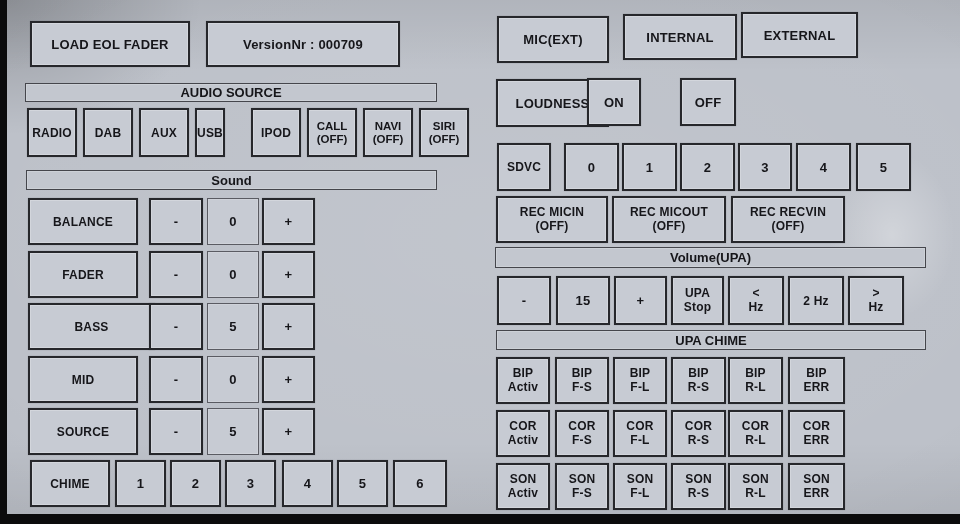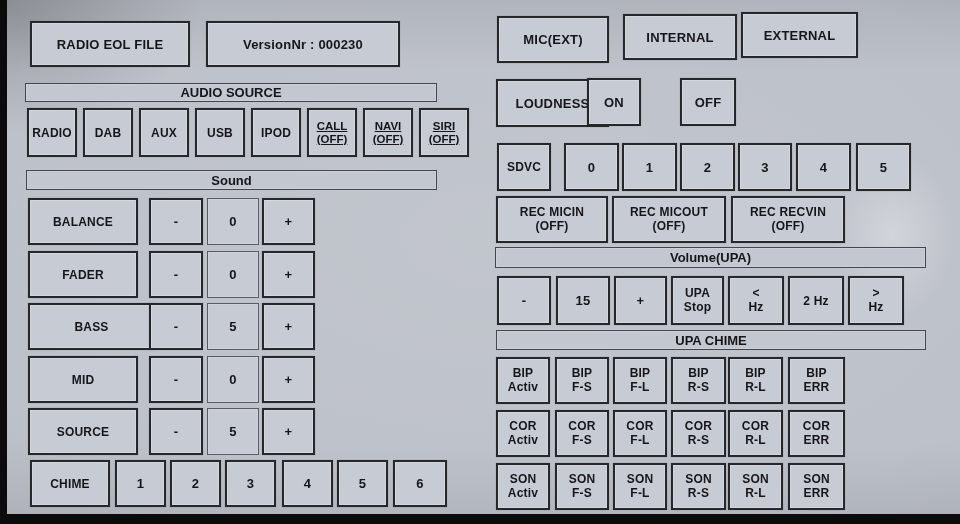--- a/index.html
+++ b/index.html
@@ -25,44 +25,44 @@
     color:#16161a;
     display:flex;align-items:center;justify-content:center;
     font-weight:bold;font-size:13px;text-align:center;
     box-shadow:inset 0 0 0 1px rgba(255,255,255,0.22), 0 0 1px rgba(0,0,0,0.25);
     letter-spacing:0.2px;
     user-select:none;
   }
   .btn.thin{border-width:1px;border-color:#5a5b62;box-shadow:inset 0 0 0 1px rgba(255,255,255,0.15);}
   .btn.col{flex-direction:column;line-height:1.1;}
   .btn.sm{font-size:12px;}
-  .btn.xs{font-size:11.5px;letter-spacing:0;text-decoration:underline;}
+  .btn.xs{font-size:11.5px;letter-spacing:0;}
   .bar{
     background:#c3c7cf;
     border:1px solid #45464c;
     color:#16161a;
     display:flex;align-items:center;justify-content:center;
     font-weight:bold;font-size:13px;
     box-shadow:inset 0 0 0 1px rgba(255,255,255,0.18);
   }
 </style>
 </head>
 <body>
 
 <div class="screen">
 
-  <div class="abs btn" style="left:23px;top:21px;width:160px;height:46px">RADIO EOL FILE</div>
-  <div class="abs btn" style="left:199px;top:21px;width:194px;height:46px">VersionNr : 000230</div>
+  <div class="abs btn" style="left:23px;top:21px;width:160px;height:46px">LOAD EOL FADER</div>
+  <div class="abs btn" style="left:199px;top:21px;width:194px;height:46px">VersionNr : 000709</div>
 
   <div class="abs bar" style="left:18px;top:83px;width:412px;height:19px">AUDIO SOURCE</div>
 
   <div class="abs btn sm" style="left:20px;top:108px;width:50px;height:49px">RADIO</div>
   <div class="abs btn sm" style="left:76px;top:108px;width:50px;height:49px">DAB</div>
   <div class="abs btn sm" style="left:132px;top:108px;width:50px;height:49px">AUX</div>
-  <div class="abs btn sm" style="left:188px;top:108px;width:50px;height:49px">USB</div>
+  <div class="abs btn sm" style="left:188px;top:108px;width:30px;height:49px">USB</div>
   <div class="abs btn sm" style="left:244px;top:108px;width:50px;height:49px">IPOD</div>
   <div class="abs btn xs col" style="left:300px;top:108px;width:50px;height:49px">
     <span>CALL</span>
     <span>(OFF)</span>
   </div>
   <div class="abs btn xs col" style="left:356px;top:108px;width:50px;height:49px">
     <span>NAVI</span>
     <span>(OFF)</span>
   </div>
   <div class="abs btn xs col" style="left:412px;top:108px;width:50px;height:49px">

